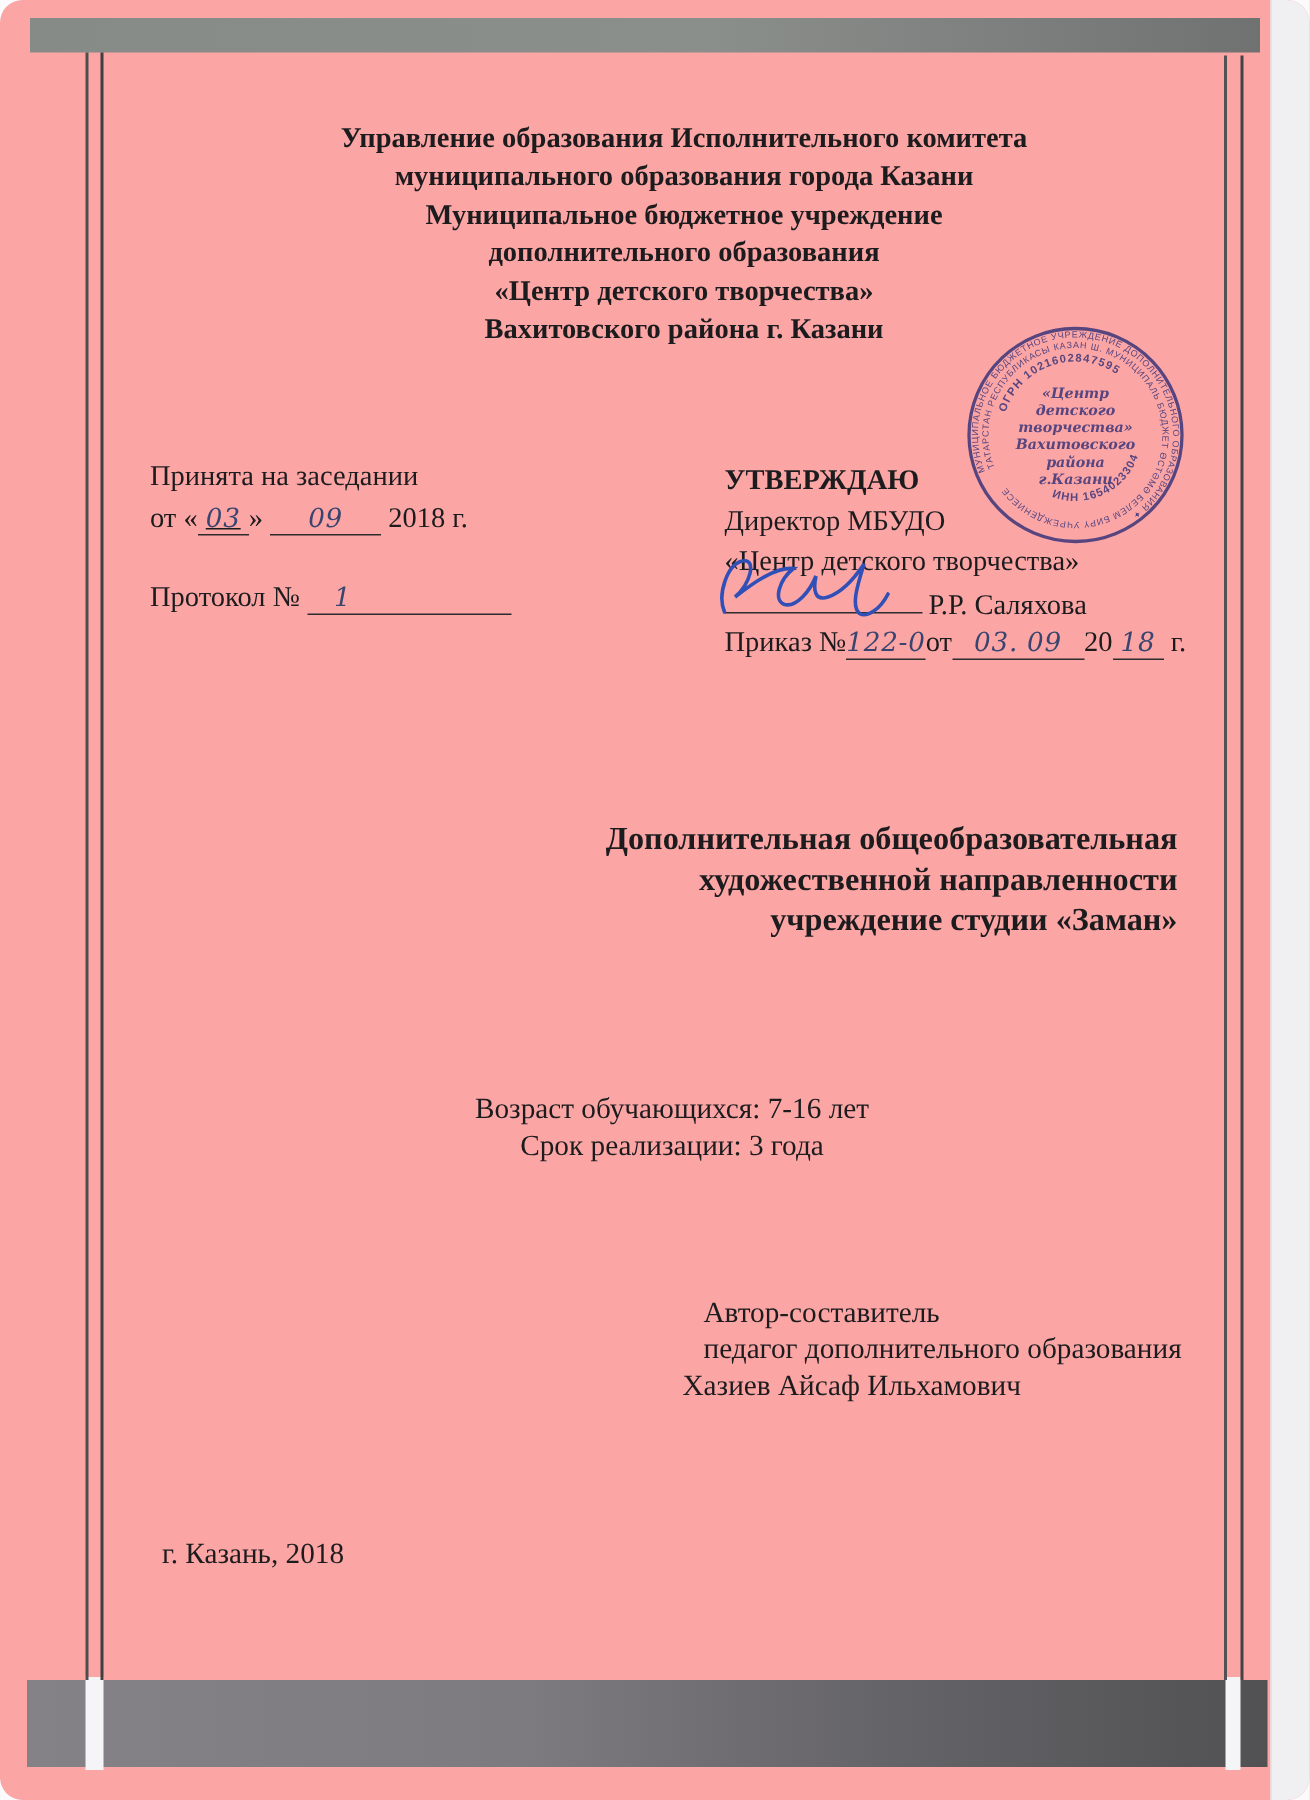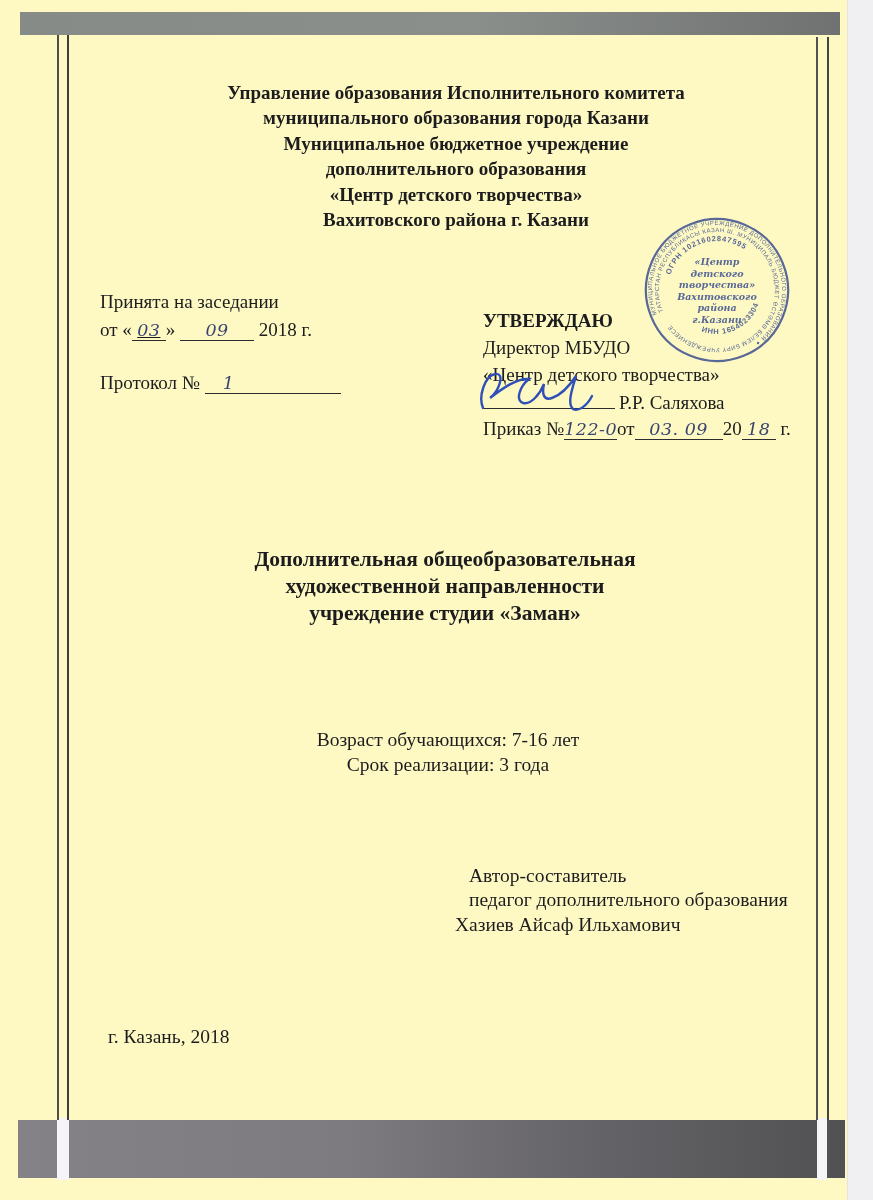--- a/index.html
+++ b/index.html
@@ -4,21 +4,21 @@
 <style>
   html,body { margin:0; padding:0; }
   body {
     width:873px; height:1200px;
     background:#fbfbfc;
     font-family:"Liberation Serif","DejaVu Serif",serif;
     color:#1c1c1e;
   }
   .scan {
     position:relative; width:873px; height:1200px;
-    background:#fef9c3; overflow:hidden;
+    background:#fca5a5; overflow:hidden;border-radius:15px;
   }
   
   .band-top { position:absolute; left:20px; top:12px; width:820px; height:23px;
     background:linear-gradient(90deg,#878b88 0%,#8b8f8c 55%,#6f7271 100%); }
   .band-bottom { position:absolute; left:18px; top:1120px; width:827px; height:58px;
     background:linear-gradient(90deg,#858287 0%,#7d7a80 40%,#646367 70%,#515153 100%); }
   .band-gap { position:absolute; top:1118px; height:62px; background:#f5f5f7; }
   .gap-l { left:57px; width:12px; }
   .gap-r { left:817px; width:10px; }
   .fold { position:absolute; }
@@ -26,30 +26,30 @@
   .fold-l2 { left:67px; top:35px; width:2px; height:1085px; background:#3f3f41; }
   .fold-r1 { left:816px; top:37px; width:2px; height:1083px; background:#525254; }
   .fold-r2 { left:827px; top:37px; width:2px; height:1083px; background:#444446; }
   .edge-right { position:absolute; left:847px; top:0; width:26px; height:1200px;
     background:#f0f0f3; border-left:1px solid #e3e3e7; }
 
   
   .org-header { position:absolute; left:116px; top:80px; width:680px;
     text-align:center; font-weight:bold; font-size:19px; line-height:25.4px; }
   .title-block { position:absolute; left:105px; top:546px; width:680px;
-    text-align:center; font-weight:bold; font-size:21.5px; line-height:27px; }
+    text-align:right; font-weight:bold; font-size:21.5px; line-height:27px; }
   .audience-block { position:absolute; left:108px; top:728px; width:680px;
     text-align:center; font-size:19.5px; line-height:24.5px; }
   .author-block { position:absolute; left:455px; top:864px;
     font-size:19.5px; line-height:24.3px; }
   .author-block .indent { padding-left:14px; }
   .footer-block { position:absolute; left:108px; top:1026px; width:680px;
     text-align:left; font-size:19.5px; }
 
-  .acc-left { position:absolute; left:100px; top:288px; font-size:19px; line-height:27.5px; }
+  .acc-left { position:absolute; left:100px; top:304px; font-size:19px; line-height:27.5px; }
   .acc-right { position:absolute; left:483px; top:288px; font-size:19px; line-height:27px; width:340px;margin-top:19px; }
   .bold { font-weight:bold; }
   .protocol-row { margin-top:26px; }
 
   
   .u { display:inline-block; border-bottom:1.4px solid #2c2c2e; text-align:center; line-height:20px; }
   .u-day { min-width:34px;text-decoration:underline; }
   .u-month { min-width:74px; }
   .u-protocol { min-width:118px; text-align:left; padding-left:18px; }
   .u-order-num { min-width:52px; }

